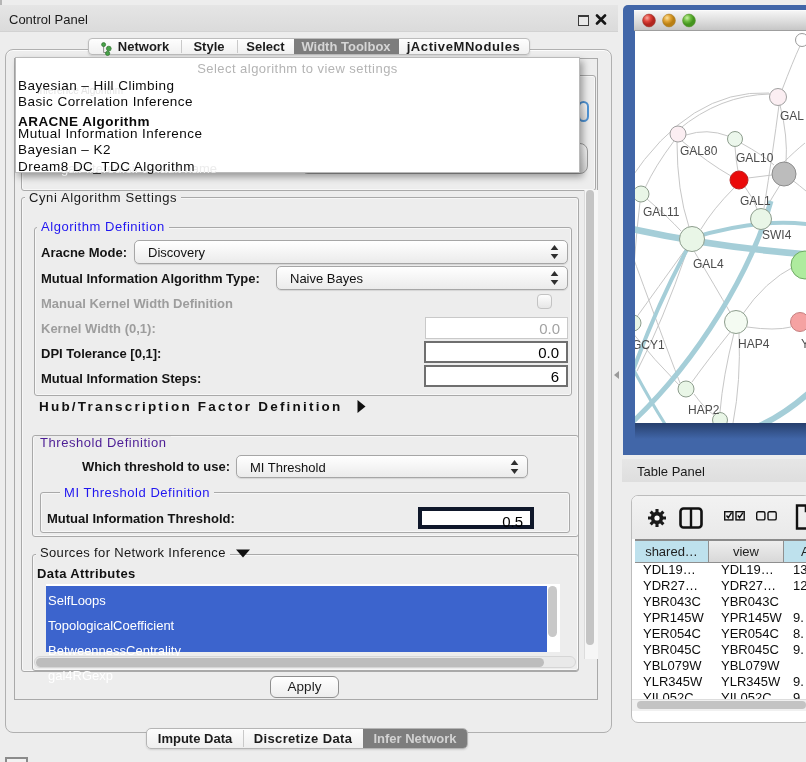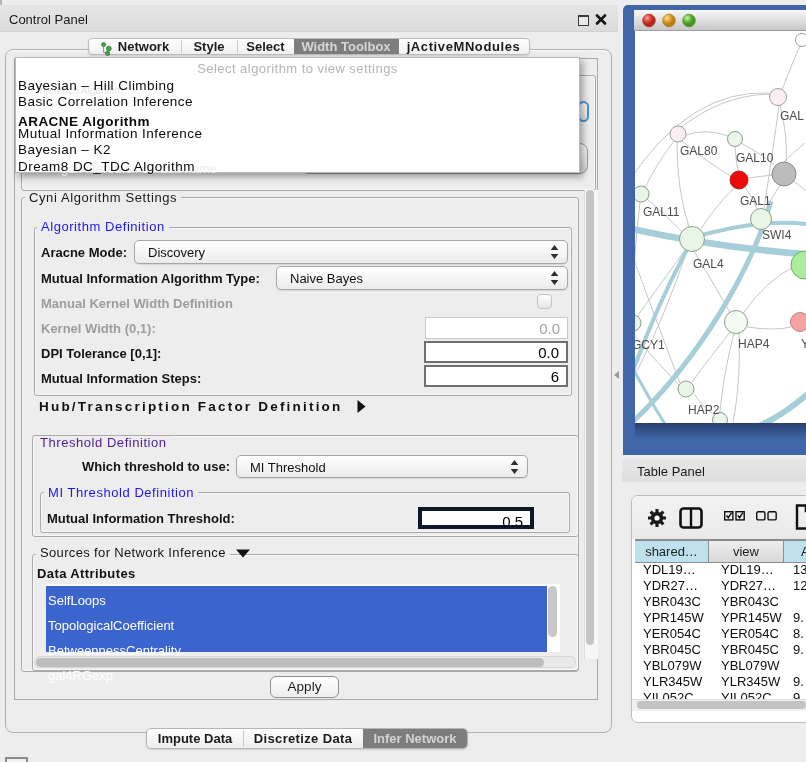--- a/index.html
+++ b/index.html
@@ -95,21 +95,21 @@
 <div class="gcap" style="left:36px;top:436px;color:#4c1d95">Threshold Definition</div>
 <div class="lbl" style="left:82px;top:459px">Which threshold to use:</div>
 <div class="combo" style="left:236px;top:455px;width:290px;height:21px">
     <span class="ct">MI Threshold</span>
   <svg class="ab" style="right:8px;top:4px" width="9" height="14" viewBox="0 0 9 14">
       <path d="M4.5 0 L8.3 5 H0.7 Z" fill="#2e2e2e"></path>
       <path d="M4.5 14 L8.3 9 H0.7 Z" fill="#2e2e2e"></path>
     </svg>
 </div>
 <div class="gbox" style="left:40px;top:492px;width:528px;height:39px"></div>
-<div class="gcap" style="left:44px;top:486px;color:#2016f0">MI Threshold Definition</div>
+<div class="gcap" style="left:60px;top:486px;color:#2016f0">MI Threshold Definition</div>
 <div class="lbl" style="left:47px;top:511px">Mutual Information Threshold:</div>
 <div class="inp" style="left:418px;top:507px;width:116px;height:22px;border:4px solid #0f172a;line-height:21px">0.5</div>
 
 <div class="gbox" style="left:32px;top:554px;width:545px;height:115px"></div>
 <div class="gcap" style="left:36px;top:546px;color:#161616;letter-spacing:.35px">Sources for Network Inference</div>
 <svg class="ab" style="left:236px;top:549px" width="14" height="9" viewBox="0 0 14 9">
     <path d="M0 0.5 H14 L7 8.5 Z" fill="#111"></path>
   </svg>
 <div class="ab" style="left:37px;top:566px;font-size:13px;font-weight:bold;color:#111;letter-spacing:.4px">Data Attributes</div>
 <div class="ab" style="left:46px;top:583.5px;width:514px;height:68.5px;background:#fff"></div>

